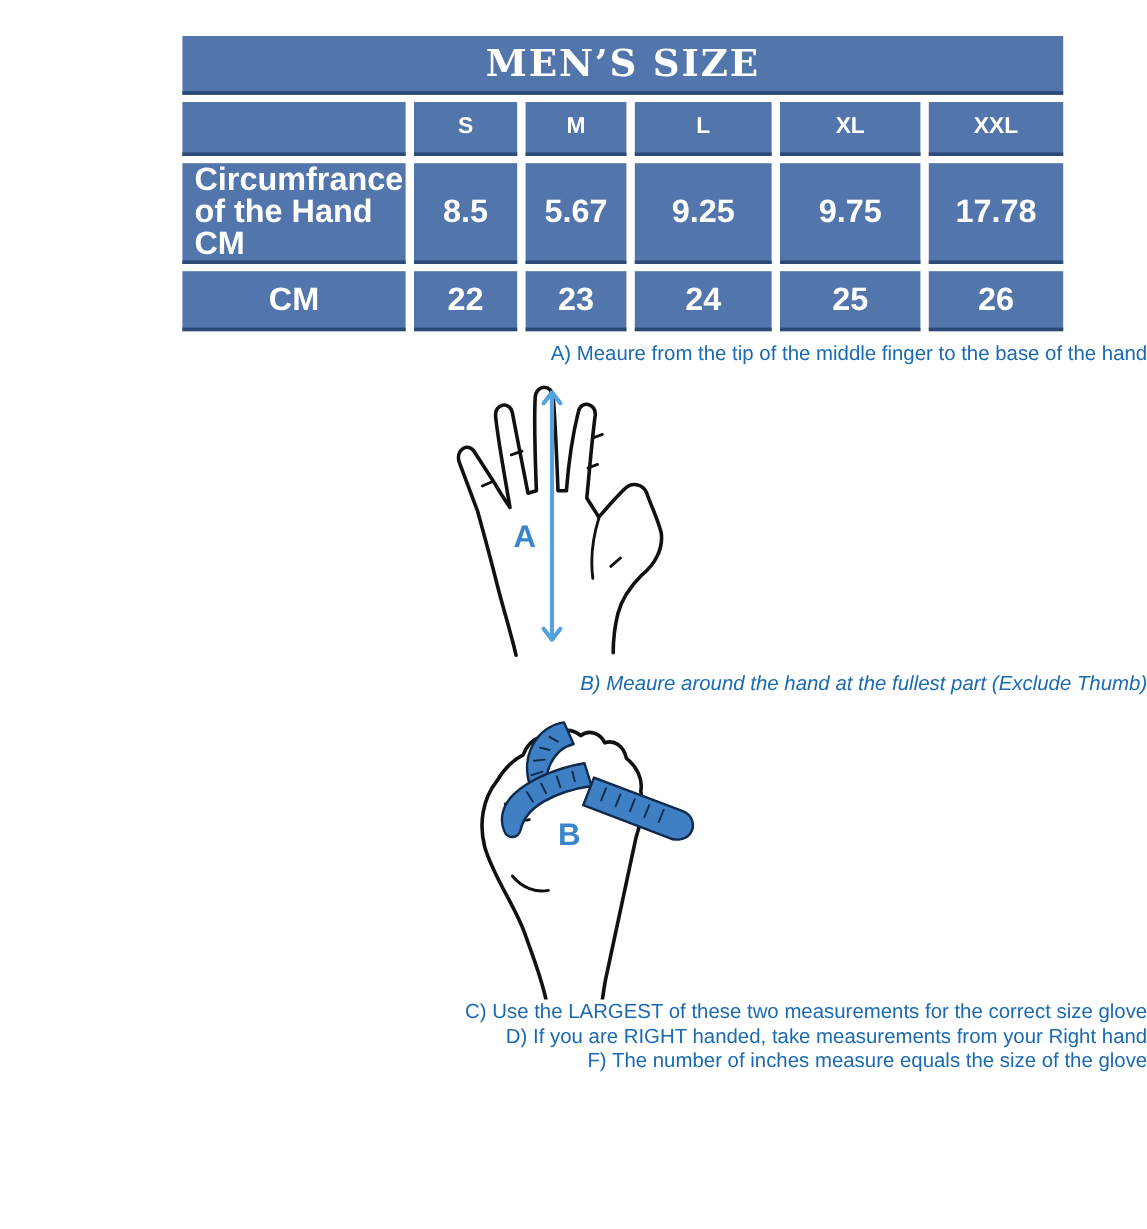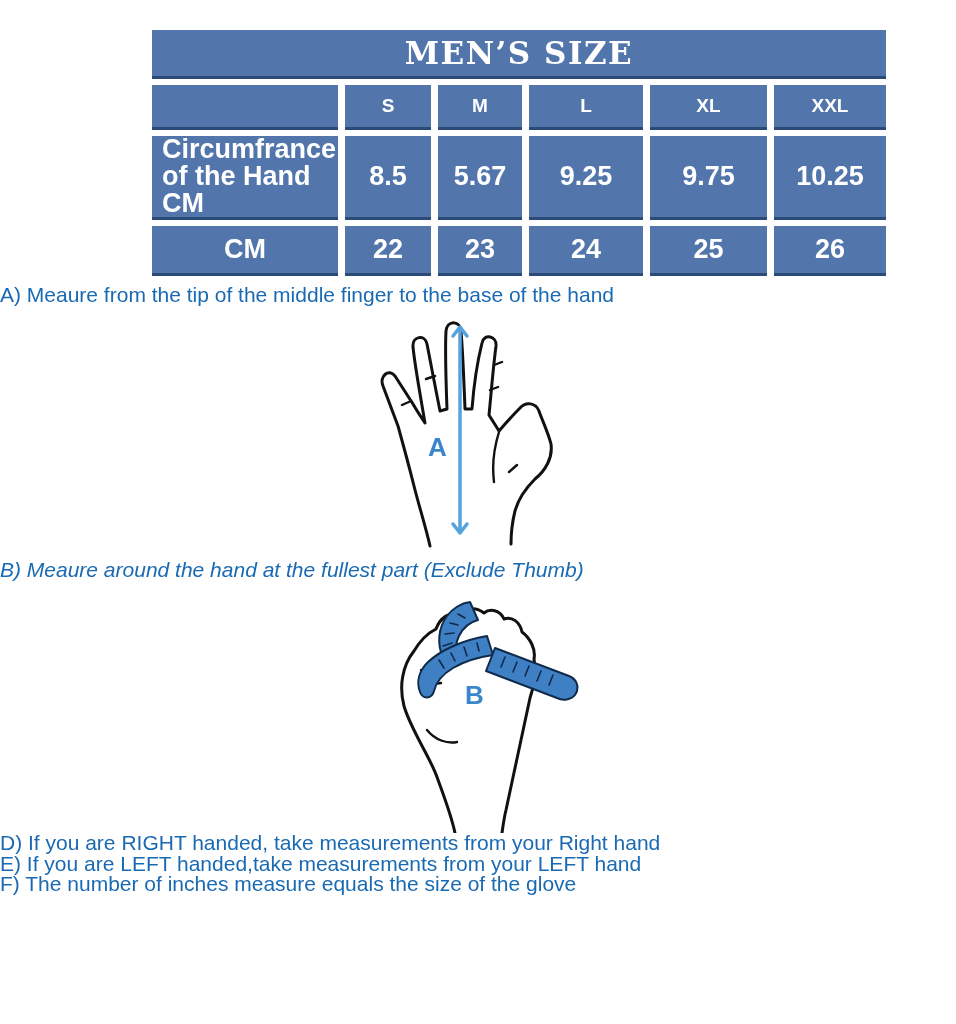--- a/index.html
+++ b/index.html
@@ -60,23 +60,23 @@
   .col-m   { width: 84px; }
   .col-l   { width: 114px; }
   .col-xl  { width: 117px; }
   .col-xxl { width: 112px; }
 
   
   .instr {
     position: absolute;
     left: 0;
     width: 956px;
-    text-align: left;
+    text-align: right;
     color: #1a6ab3;
-    font-size: 21px;
+    font-size: 17px;
     line-height: 20.5px;
   }
   .instr-a { top: 285px; }
   .instr-b { top: 560px; font-style: italic; }
   .instr-block { top: 833px; }
 
   
   .hand-svg {
     position: absolute;
     left: 368px;
@@ -142,21 +142,21 @@
       <td class="col-l">L</td>
       <td class="col-xl">XL</td>
       <td class="col-xxl">XXL</td>
     </tr>
     <tr class="circ-row">
       <td class="row-label">Circumfrance of the Hand CM</td>
       <td>8.5</td>
       <td>5.67</td>
       <td>9.25</td>
       <td>9.75</td>
-      <td>10.25</td>
+      <td>17.78</td>
     </tr>
     <tr class="cm-row">
       <td class="row-label">CM</td>
       <td>22</td>
       <td>23</td>
       <td>24</td>
       <td>25</td>
       <td>26</td>
     </tr>
   </tbody>
@@ -250,16 +250,16 @@
     <path class="tape-tick" d="
       M 60 58 L 69 55  M 62 46 L 71 45  M 67 35 L 75 37  M 75 26 L 82 30
       M 56 72 L 61 80  M 68 65 L 72 73  M 81 59 L 84 68  M 94 55 L 96 63
       M 122 69 L 118 79  M 134 74 L 130 84  M 146 78 L 142 88
       M 158 83 L 154 93  M 170 87 L 166 97"></path>
   </g>
   <text class="diagram-label" x="82" y="116">B</text>
 </svg>
 
 <div class="instr instr-block">
+  <div>C) Use the LARGEST of these two measurements for the correct size glove</div>
   <div>D) If you are RIGHT handed, take measurements from your Right hand</div>
-  <div>E) If you are LEFT handed,take measurements from your LEFT hand</div>
   <div>F) The number of inches measure equals the size of the glove</div>
 </div>
 
 </body></html>

